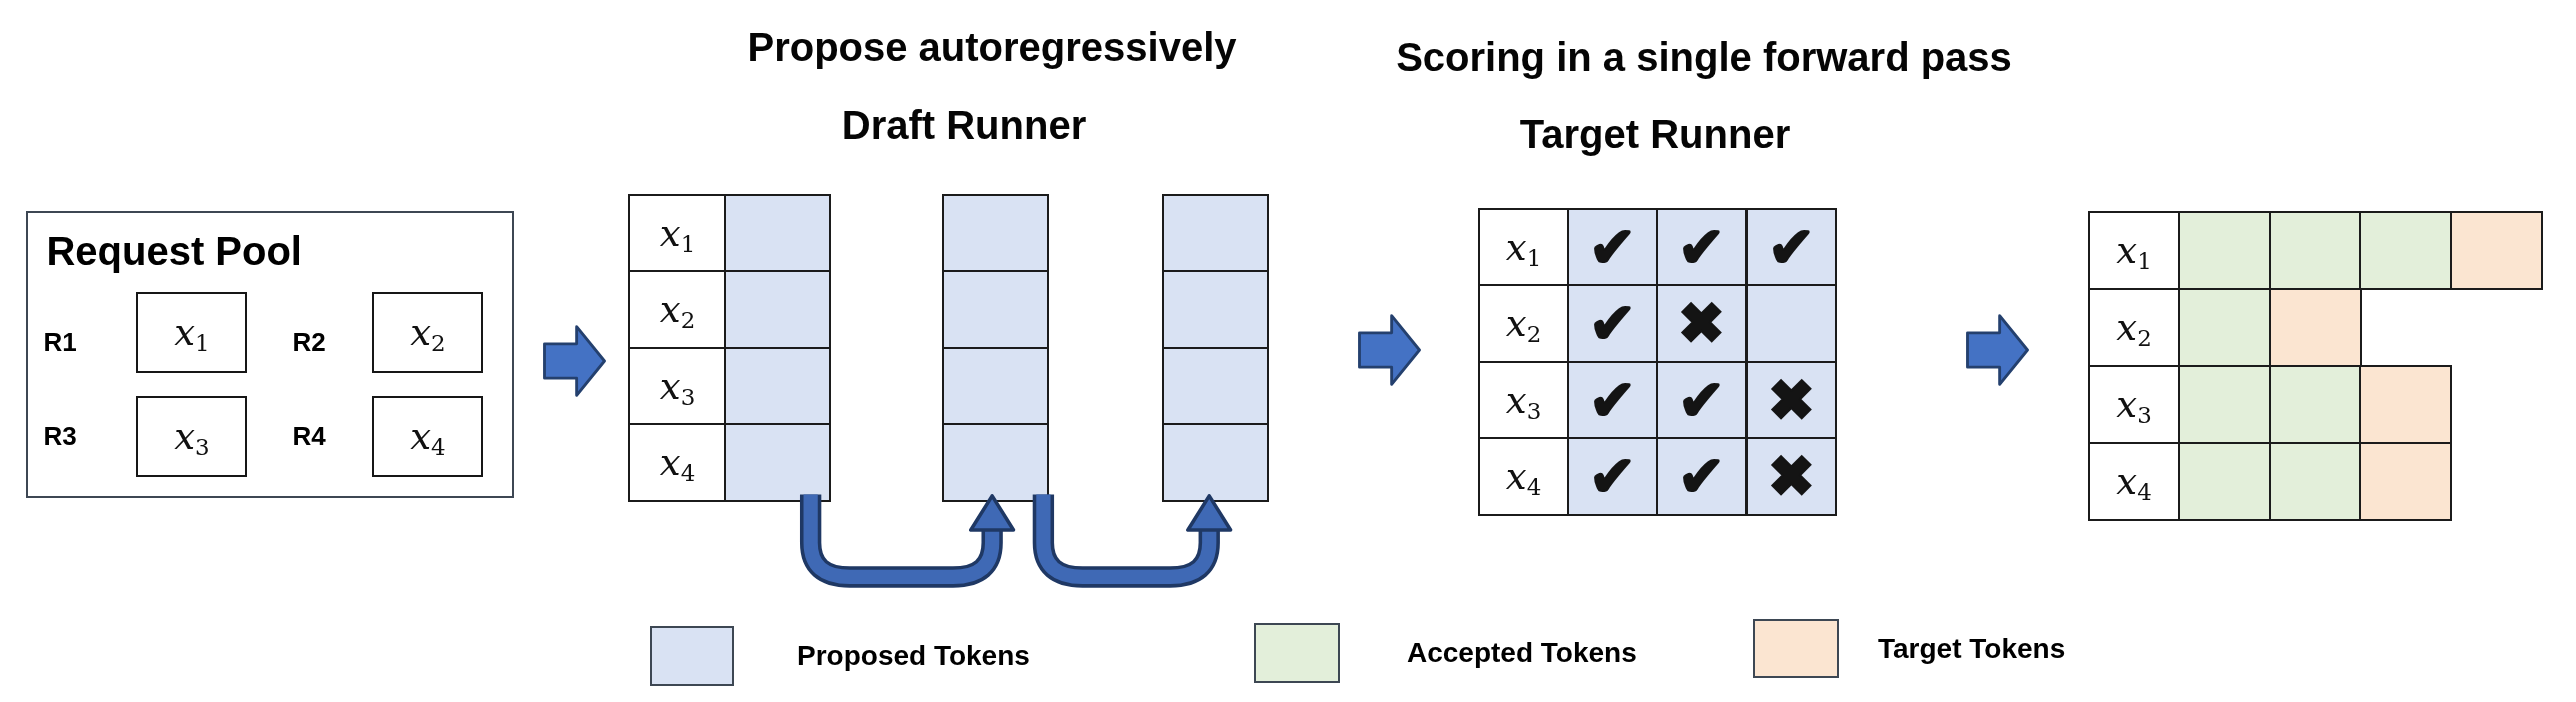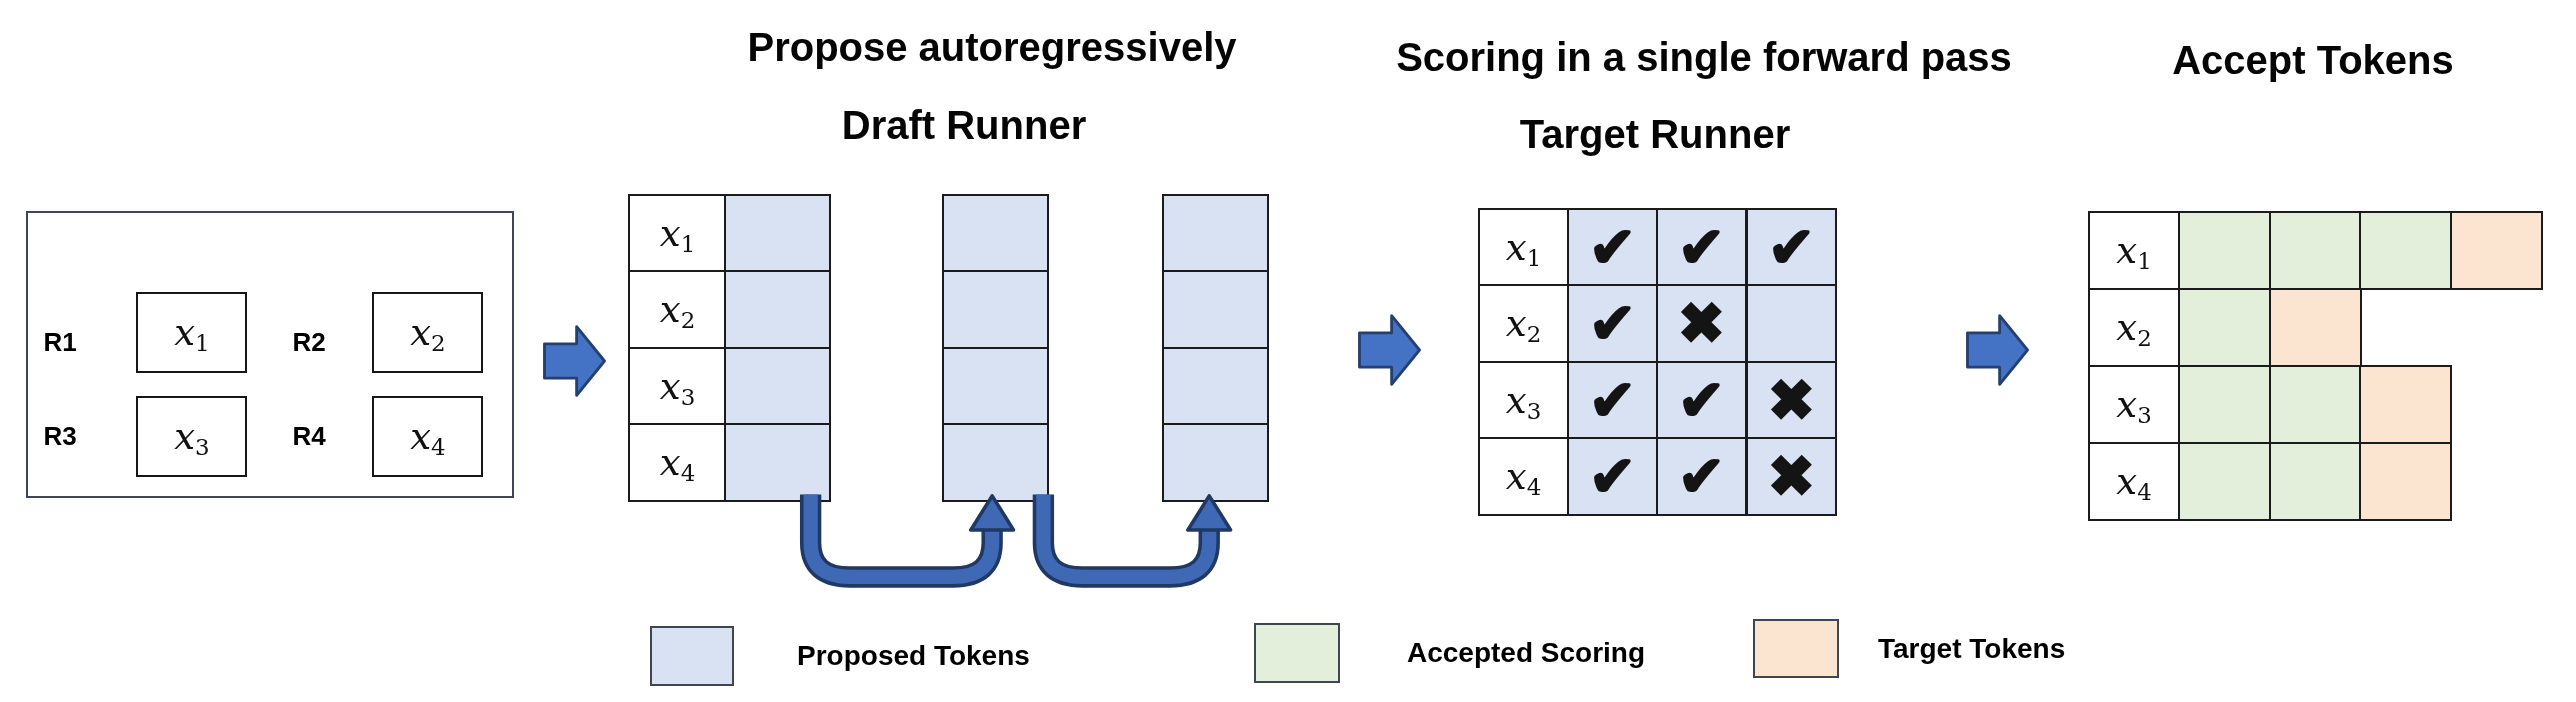--- a/index.html
+++ b/index.html
@@ -46,20 +46,21 @@
   #legend,#draft-steps{position:absolute;left:0;top:0;}
   .swatch{position:absolute;box-sizing:border-box;border:2.9px solid var(--box_border);}
   .legend-label{position:absolute;display:flex;align-items:center;font-size:28px;font-weight:600;white-space:nowrap;}
 </style>
 </head>
 <body>
 
 <div class="canvas">
 
   <section class="pool">
+    <div class="pool-title">Request Pool</div>
   <div class="rlabel" style="left: 15px; top: 105px;">R1</div>
       <div class="pbox" style="left: 108px; top: 79px; width: 111px; height: 81px;">
         <div class="token"><span>x</span><sub>1</sub></div>
       </div>
       <div class="rlabel" style="left: 264px; top: 105px; text-align: right;">R2</div>
       <div class="pbox" style="left: 344px; top: 79px; width: 111px; height: 81px;">
         <div class="token"><span>x</span><sub>2</sub></div>
       </div>
       <div class="rlabel" style="left: 15px; top: 199px;">R3</div>
       <div class="pbox" style="left: 108px; top: 183px; width: 111px; height: 81px;">
@@ -175,21 +176,20 @@
       </div>
       <div class="cell proposed" style="left: 268px; top: 229px; width: 91px; height: 79px;">
         <div class="mark">✖</div>
       </div>
     </div>
 
   <svg class="blockarrow" style="left:1966px;top:310px" width="63" height="80" viewBox="0 0 88 112">
     <polygon points="2,32 47,32 47,8 86,56 47,104 47,80 2,80" style="fill:var(--arrow_fill);stroke:var(--arrow_outline);stroke-width:4;stroke-linejoin:round"></polygon>
   </svg>
 
-  <div class="title" style="left:2313px;top:36px">Accept Tokens</div>
   <div class="tbl" id="accept-table" style="left:2088px;top:211px;width:457px;height:313px">
       <div class="cell label-cell" style="left: 0px; top: 0px; width: 92px; height: 79px;">
         <div class="token"><span>x</span><sub>1</sub></div>
       </div>
       <div class="cell accepted" style="left: 90px; top: 0px; width: 93px; height: 79px;"></div>
       <div class="cell accepted" style="left: 181px; top: 0px; width: 93px; height: 79px;"></div>
       <div class="cell accepted" style="left: 271px; top: 0px; width: 93px; height: 79px;"></div>
       <div class="cell bonus" style="left: 362px; top: 0px; width: 93px; height: 79px;"></div>
       <div class="cell label-cell" style="left: 0px; top: 77px; width: 92px; height: 79px;">
         <div class="token"><span>x</span><sub>2</sub></div>
@@ -207,19 +207,19 @@
       </div>
       <div class="cell accepted" style="left: 90px; top: 231px; width: 93px; height: 79px;"></div>
       <div class="cell accepted" style="left: 181px; top: 231px; width: 93px; height: 79px;"></div>
       <div class="cell bonus" style="left: 271px; top: 231px; width: 93px; height: 79px;"></div>
     </div>
 
   <div id="legend">
       <div class="swatch" style="left: 650px; top: 626px; width: 84px; height: 60px; background: rgb(217, 226, 243);"></div>
       <div class="legend-label" style="left: 797px; top: 626px; height: 60px;">Proposed Tokens</div>
       <div class="swatch" style="left: 1254px; top: 623px; width: 86px; height: 60px; background: rgb(227, 239, 218);"></div>
-      <div class="legend-label" style="left: 1407px; top: 623px; height: 60px;">Accepted Scoring</div>
+      <div class="legend-label" style="left: 1407px; top: 623px; height: 60px;">Accepted Tokens</div>
       <div class="swatch" style="left: 1753px; top: 619px; width: 86px; height: 59px; background: rgb(251, 229, 209);"></div>
       <div class="legend-label" style="left: 1878px; top: 619px; height: 59px;">Target Tokens</div>
     </div>
 
 </div>
 
 
 </body></html>

